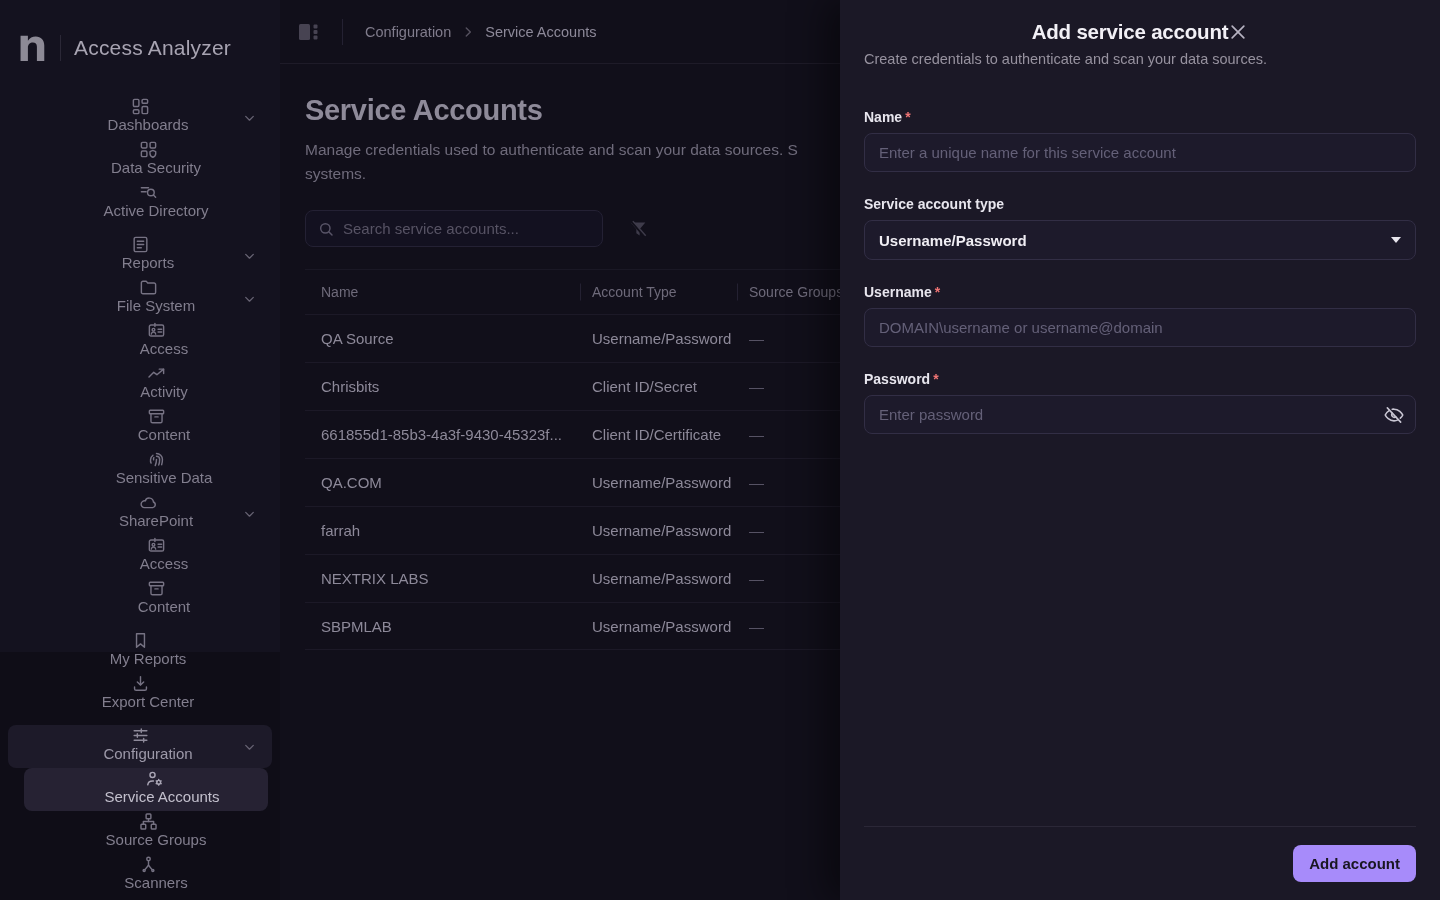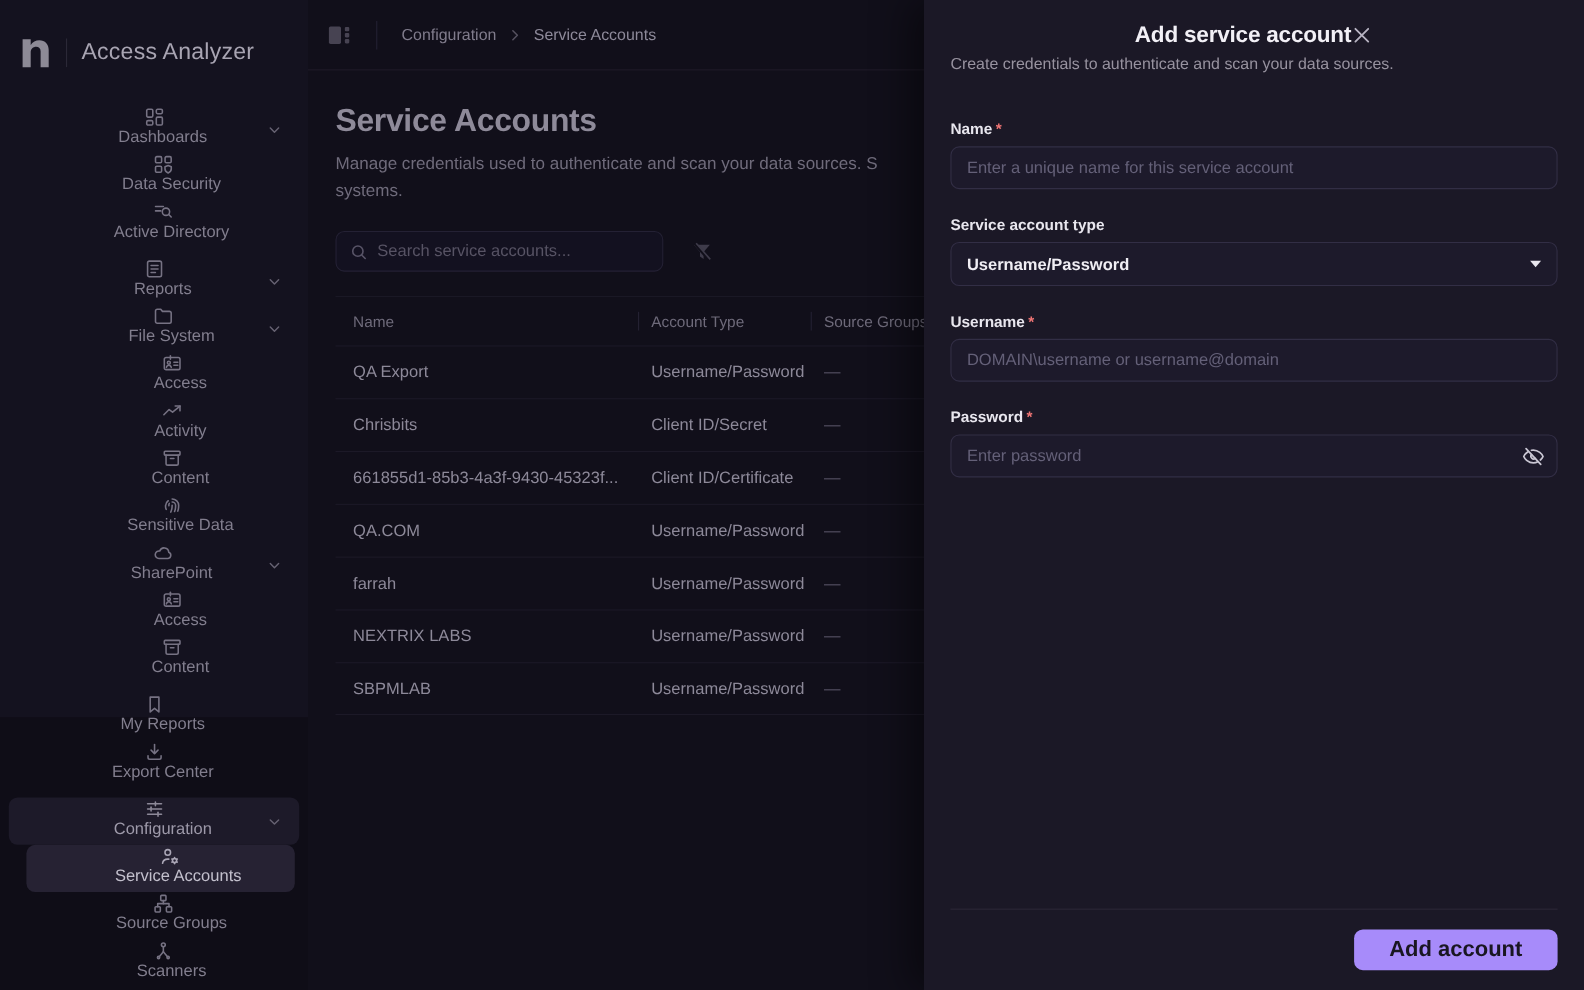--- a/index.html
+++ b/index.html
@@ -113,23 +113,23 @@
     width:0; height:0; border-left:5.5px solid transparent; border-right:5.5px solid transparent;
     border-top:6.5px solid #e8e6ee;
   }
   .pw-wrap { position:relative; width:552px; }
   .eye-btn {
     position:absolute; right:12px; top:50%; transform:translateY(-50%);
     width:20px; height:20px; color:#c9c6d3; cursor:pointer; display:flex;
   }
   .drawer-footer-line { position:absolute; left:24px; right:24px; bottom:73px; height:1px; background:#2b2737; }
   .submit-btn {
-    position:absolute; right:24px; bottom:18px; height:37px; padding:0 32px;
+    position:absolute; right:24px; bottom:18px; height:37px; padding:0 16px;
     background:#a78bfa; color:#191621; border:none; border-radius:8px;
-    font-family:"Liberation Sans", sans-serif; font-size:20px; font-weight:600; cursor:pointer;
+    font-family:"Liberation Sans", sans-serif; font-size:15px; font-weight:600; cursor:pointer;
   }
 </style>
 </head>
 <body>
 
 <div class="sidebar">
   <div class="logo-row">
     <svg class="logo-mark" viewBox="0 0 44 44" fill="currentColor">
       <path d="M8 38 V7 h9 v6.2 c2-3.4 5.6-5.2 9.6-5.2 6.4 0 10.4 4.4 10.4 11 V38 h-9 V20.4 c0-3.2-1.9-5-4.9-5-3.4 0-6.1 2.4-6.1 6V38 Z"></path>
     </svg>
@@ -406,21 +406,21 @@
     </div>
 
     <div class="table">
       <div class="t-head" id="thead">
           <div class="th">Name</div>
           <div class="th">Account Type</div>
           <div class="th">Source Groups</div>
         </div>
       <div id="tbody">
           <div class="t-row">
-            <div class="td">QA Export</div>
+            <div class="td">QA Source</div>
             <div class="td">Username/Password</div>
             <div class="td dash">—</div>
           </div>
           <div class="t-row">
             <div class="td">Chrisbits</div>
             <div class="td">Client ID/Secret</div>
             <div class="td dash">—</div>
           </div>
           <div class="t-row">
             <div class="td">661855d1-85b3-4a3f-9430-45323f...</div>

